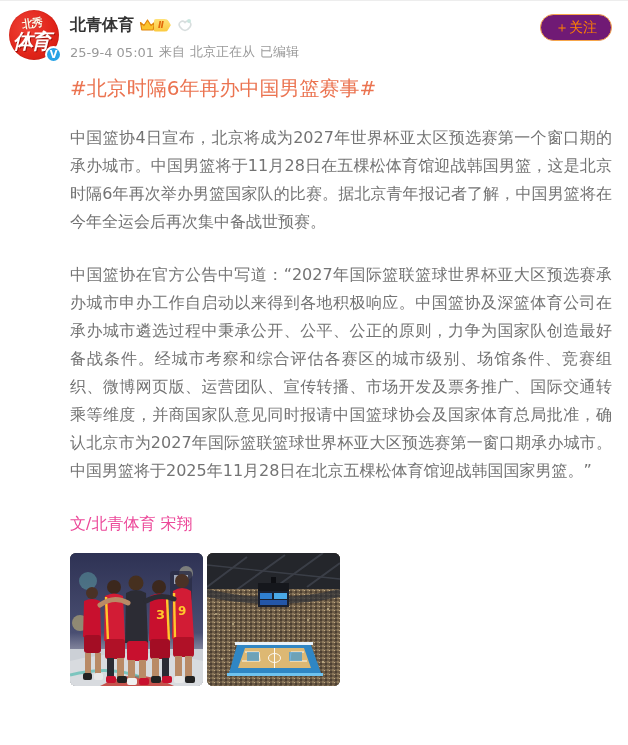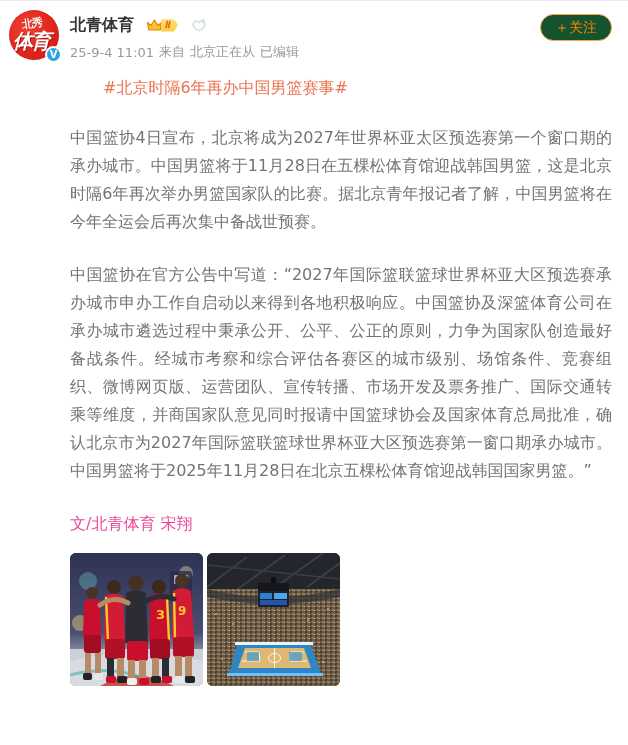--- a/index.html
+++ b/index.html
@@ -23,40 +23,40 @@
   }
   .avatar .cal-main{
     position:absolute;left:4px;top:18px;font-size:20px;font-weight:900;color:#ffffff;
     letter-spacing:-2px;font-style:italic;text-shadow:1px 1px 0 #9e1008;
   }
   .v-badge{
     position:absolute;right:-3px;bottom:-3px;width:17px;height:17px;border-radius:50%;
     background:#29a3e5;border:2px solid #ffffff;display:flex;align-items:center;justify-content:center;
     color:#ffffff;font-size:10px;font-weight:700;box-sizing:border-box;
   }
-  .head-row{padding-top:13px;display:flex;align-items:center;gap:12px;height:22px;}
+  .head-row{padding-top:13px;display:flex;align-items:center;gap:5px;height:22px;}
   .uname{font-size:16px;font-weight:700;color:#333;line-height:22px;}
   .vip{display:inline-flex;align-items:center;height:16px;}
   .crown{width:17px;height:14px;display:block;}
   .lvl-pill{
     display:inline-flex;align-items:center;height:13px;margin-left:-2px;padding:0 7px 0 4px;
     background:linear-gradient(#ffe27a,#fbc93d);border-radius:2px 7px 7px 2px;
     color:#e2690b;font-size:9px;font-weight:700;font-style:italic;
     clip-path:polygon(0 0,calc(100% - 4px) 0,100% 50%,calc(100% - 4px) 100%,0 100%);
   }
   .fan-icon{width:18px;height:16px;opacity:.8;display:block;}
   .meta-row{margin-top:7px;font-size:13px;color:#999;display:flex;gap:5px;align-items:center;}
   .follow-btn{
     position:absolute;top:13px;right:16px;height:27px;padding:0 14px;box-sizing:border-box;
-    border:1px solid #f7a64a;border-radius:14px;background:#14532d;color:#ff8200;
+    border:1px solid #f7a64a;border-radius:14px;background:#701a75;color:#ff8200;
     font-size:14px;line-height:25px;cursor:pointer;font-family:inherit;
   }
 
   
-  .topic{display:inline-block;margin-top:16px;font-size:16px;line-height:22px;color:#eb7350;text-decoration:none;margin-left:33px;}
+  .topic{display:inline-block;margin-top:16px;font-size:20px;line-height:22px;color:#eb7350;text-decoration:none;}
   .para{font-size:16px;line-height:28px;margin:25px 0 0 0;color:#737373;text-align:justify;}
   .byline{font-size:16px;line-height:28px;margin:25px 0 0 0;color:#ec4899;}
 
   
   .photos{display:flex;gap:4px;margin-top:15px;}
   .photo{width:133px;height:133px;border-radius:6px;overflow:hidden;flex:0 0 auto;background:#222;}
   .photo svg{display:block;width:100%;height:100%;}
 </style>
 </head>
 <body>
@@ -80,21 +80,21 @@
       <span class="lvl-pill">Ⅱ</span>
     </span>
     <svg class="fan-icon" viewBox="0 0 18 16">
       <path d="M4 10 Q2 7 4.5 5 Q7 3 9 5.5 Q11 3 13.5 5 Q16 7 14 10 Q12 13 9 13.5 Q6 13 4 10 Z" fill="none" stroke="#cfd6d6" stroke-width="1.6"></path>
       <circle cx="13" cy="4" r="2" fill="#bfe0d8"></circle>
     </svg>
   </div>
 
   
   <div class="meta-row">
-    <span>25-9-4 11:01</span>
+    <span>25-9-4 05:01</span>
     <span>来自</span>
     <span>北京正在从</span>
     <span>已编辑</span>
   </div>
 
   
   <button class="follow-btn">＋关注</button>
 
   
   <a class="topic" href="#">#北京时隔6年再办中国男篮赛事#</a>

